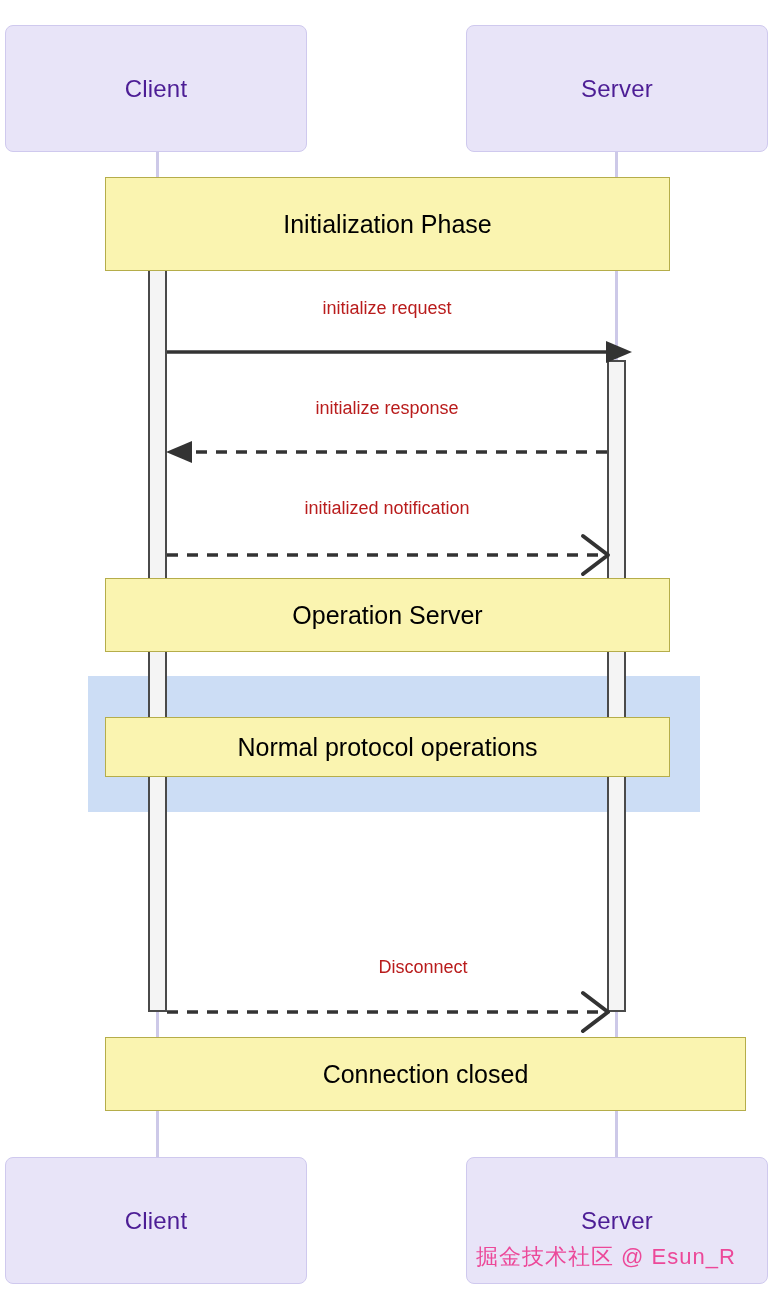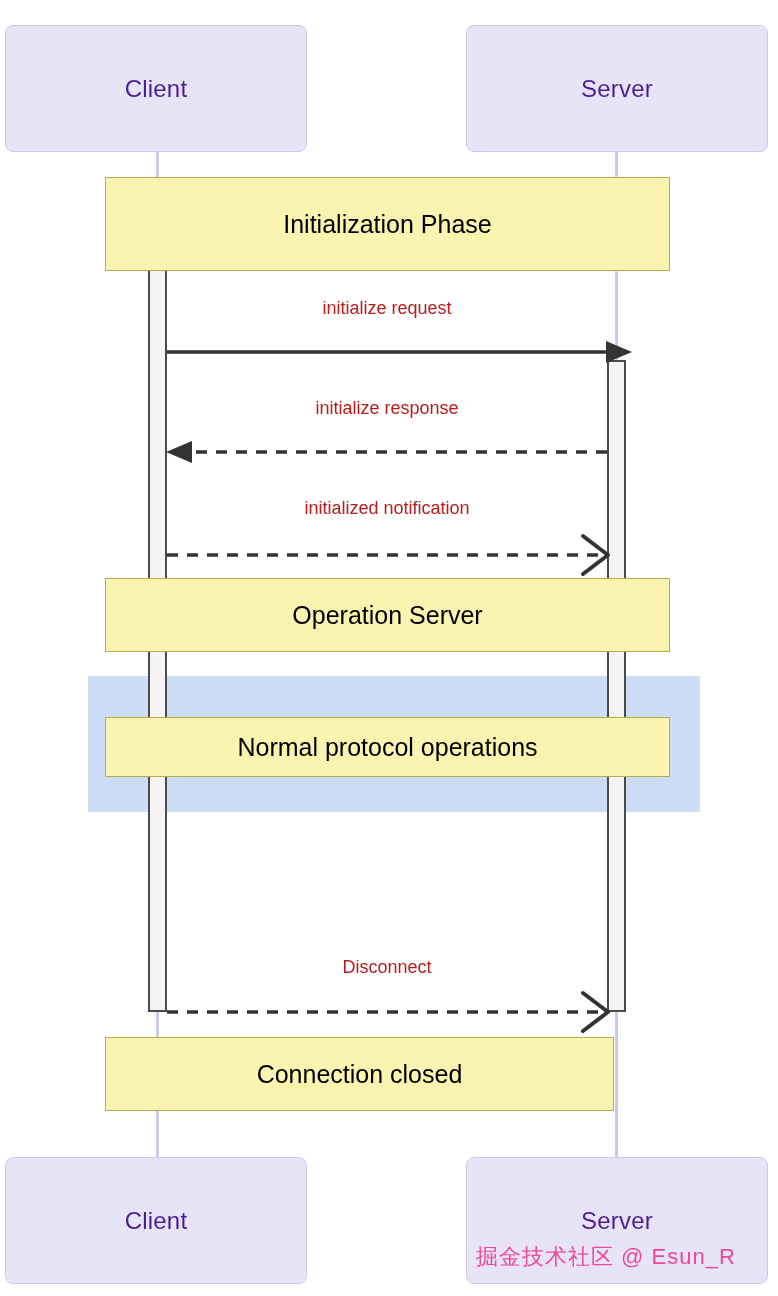--- a/index.html
+++ b/index.html
@@ -121,27 +121,27 @@
 
   <div class="note-box" style="left:105px; top:578px; width:565px; height:74px;">
     <span>Operation Server</span>
   </div>
 
   <div class="note-box" style="left:105px; top:717px; width:565px; height:60px;">
     <span>Normal protocol operations</span>
   </div>
 
 
-  <div class="msg-label" style="left:167px; top:957px; width:440px;">Disconnect</div>
+  <div class="msg-label" style="left:167px; top:957px; width:440px;padding-left:36px;">Disconnect</div>
   <svg class="arrow-svg" style="left:0px; top:0px;" width="778" height="1296">
     <line x1="167" y1="1012" x2="600" y2="1012" stroke="#333333" stroke-width="3.5" stroke-dasharray="11,9"></line>
     <path d="M 583 993 L 608 1012 L 583 1031" fill="none" stroke="#333333" stroke-width="4" stroke-linecap="round" stroke-linejoin="round"></path>
   </svg>
 
-  <div class="note-box" style="left:105px; top:1037px; width:509px; height:74px;">
+  <div class="note-box" style="left:105px; top:1037px; width:641px; height:74px;">
     <span>Connection closed</span>
   </div>
 
   <div class="participant-box" style="left:5px; top:1157px; width:302px; height:127px;">
     <span>Client</span>
   </div>
   <div class="participant-box" style="left:466px; top:1157px; width:302px; height:127px;">
     <span>Server</span>
   </div>
 

